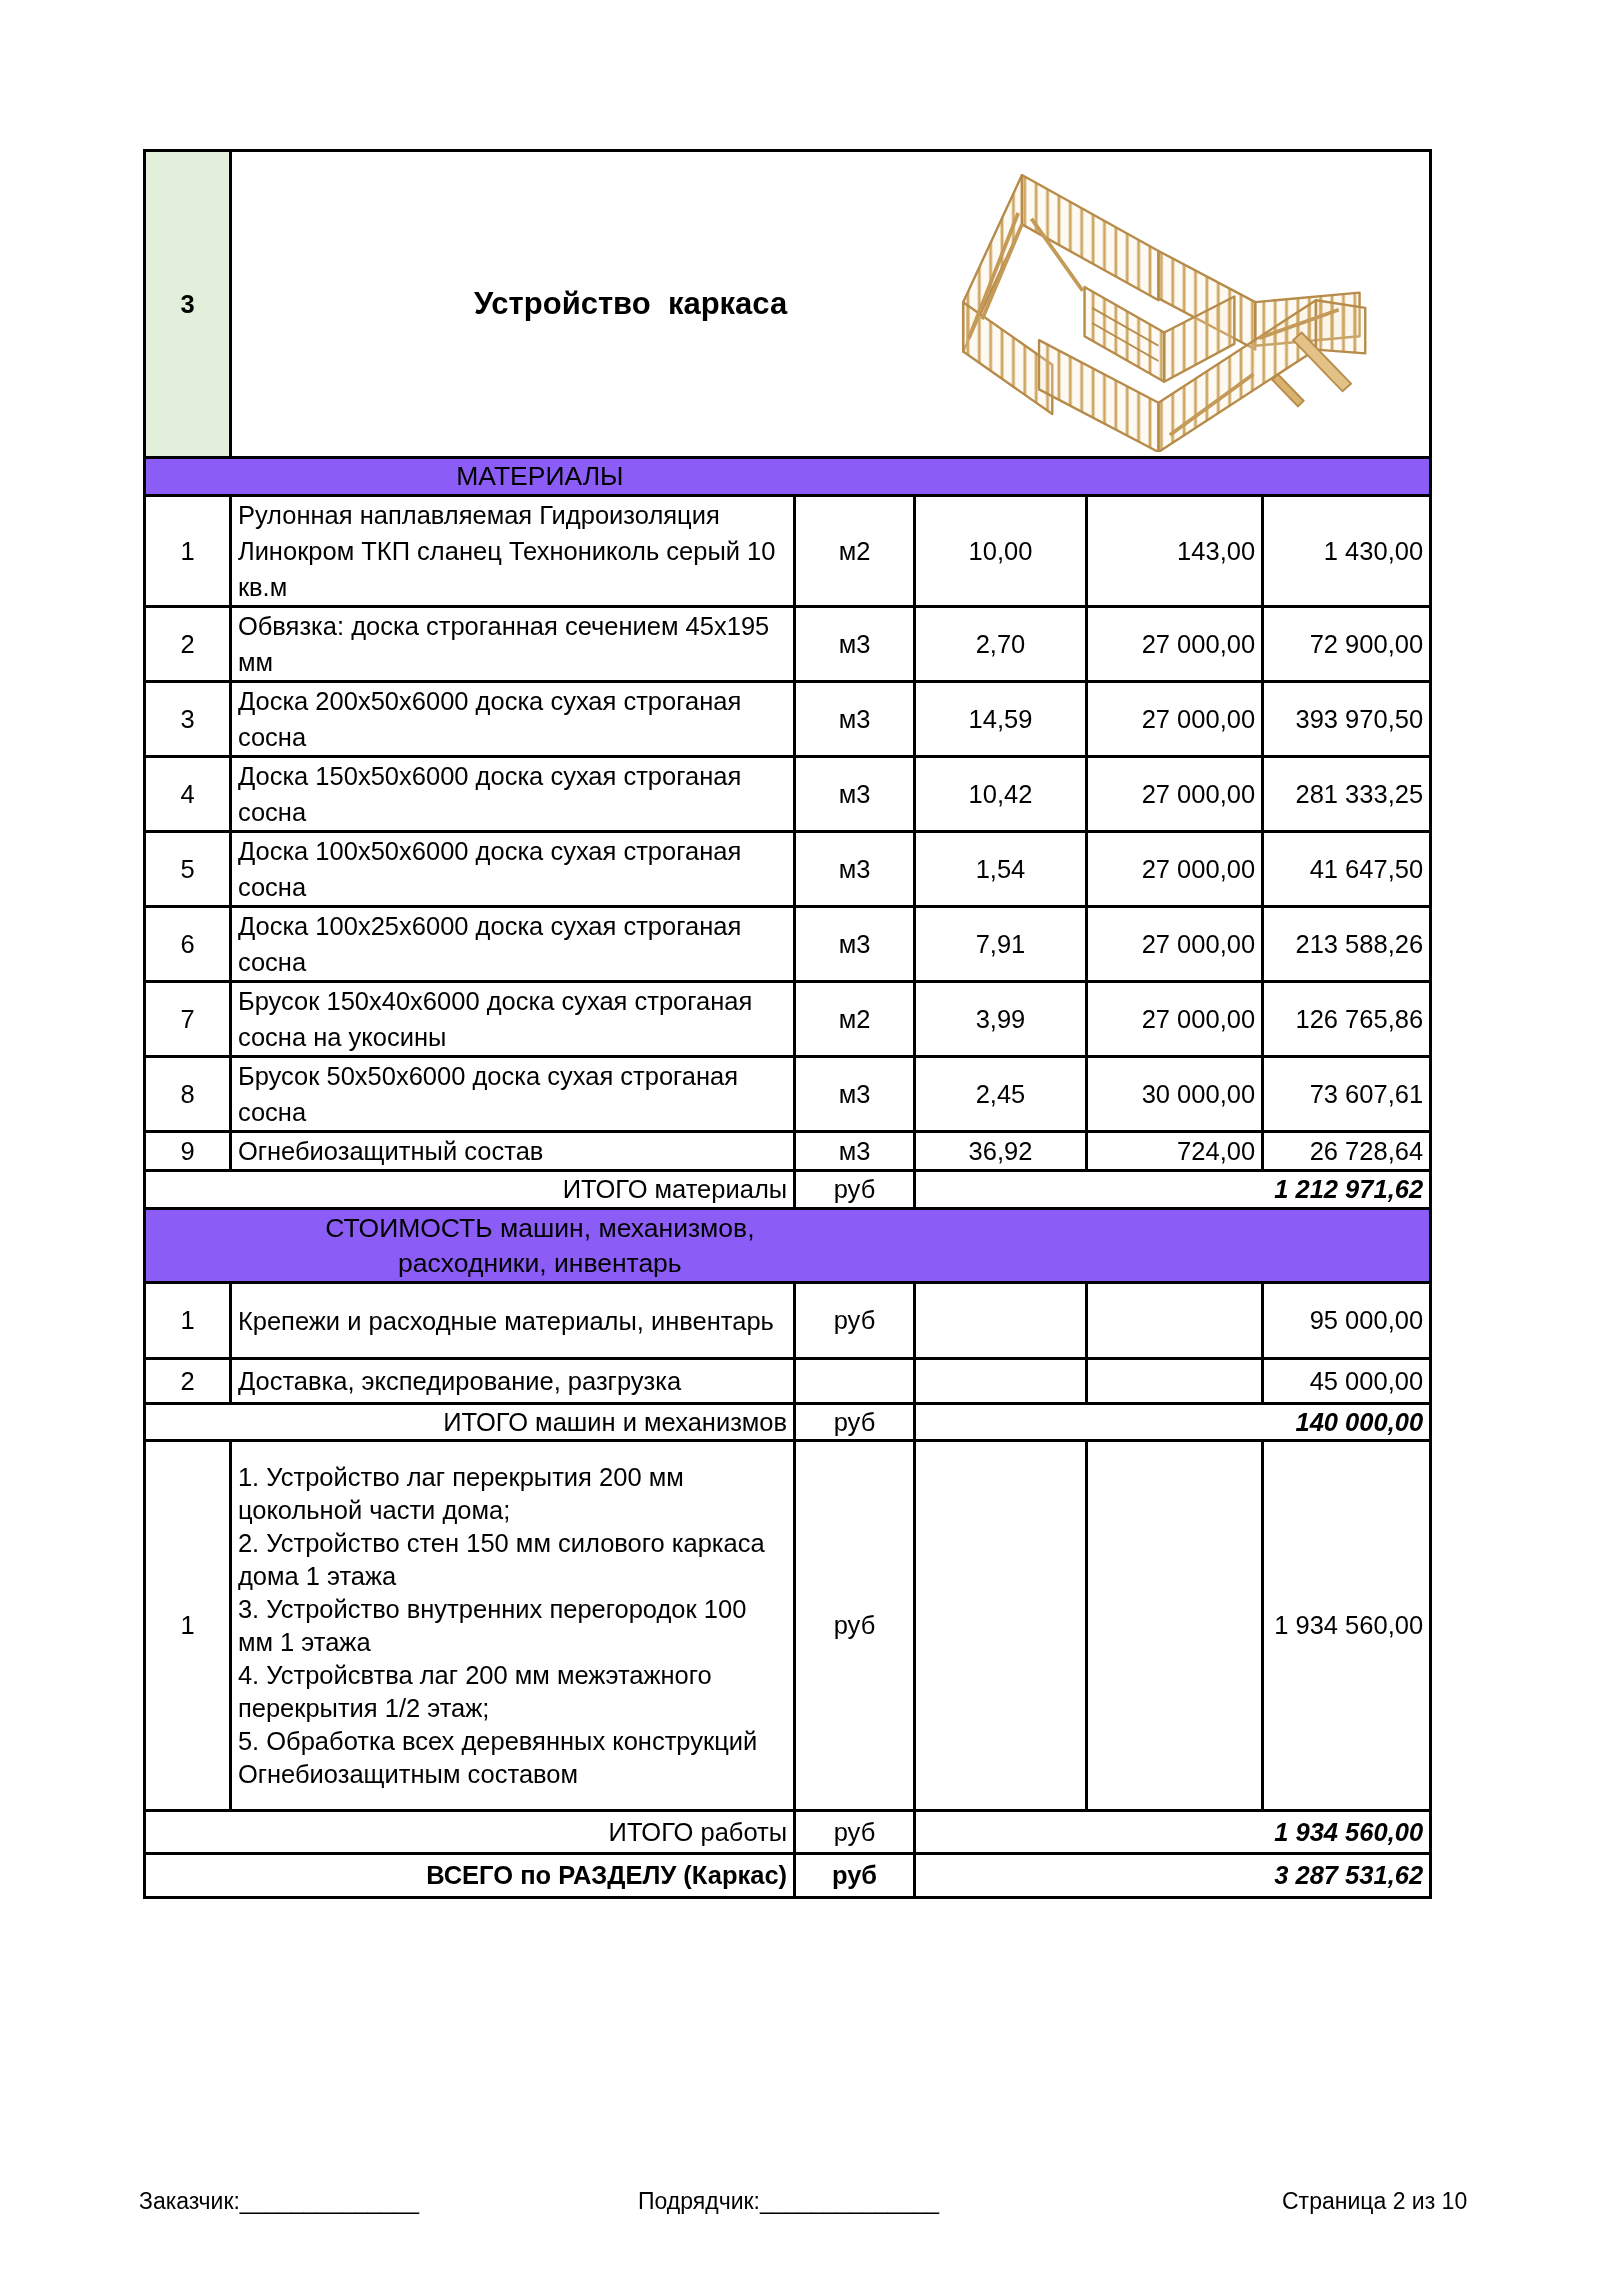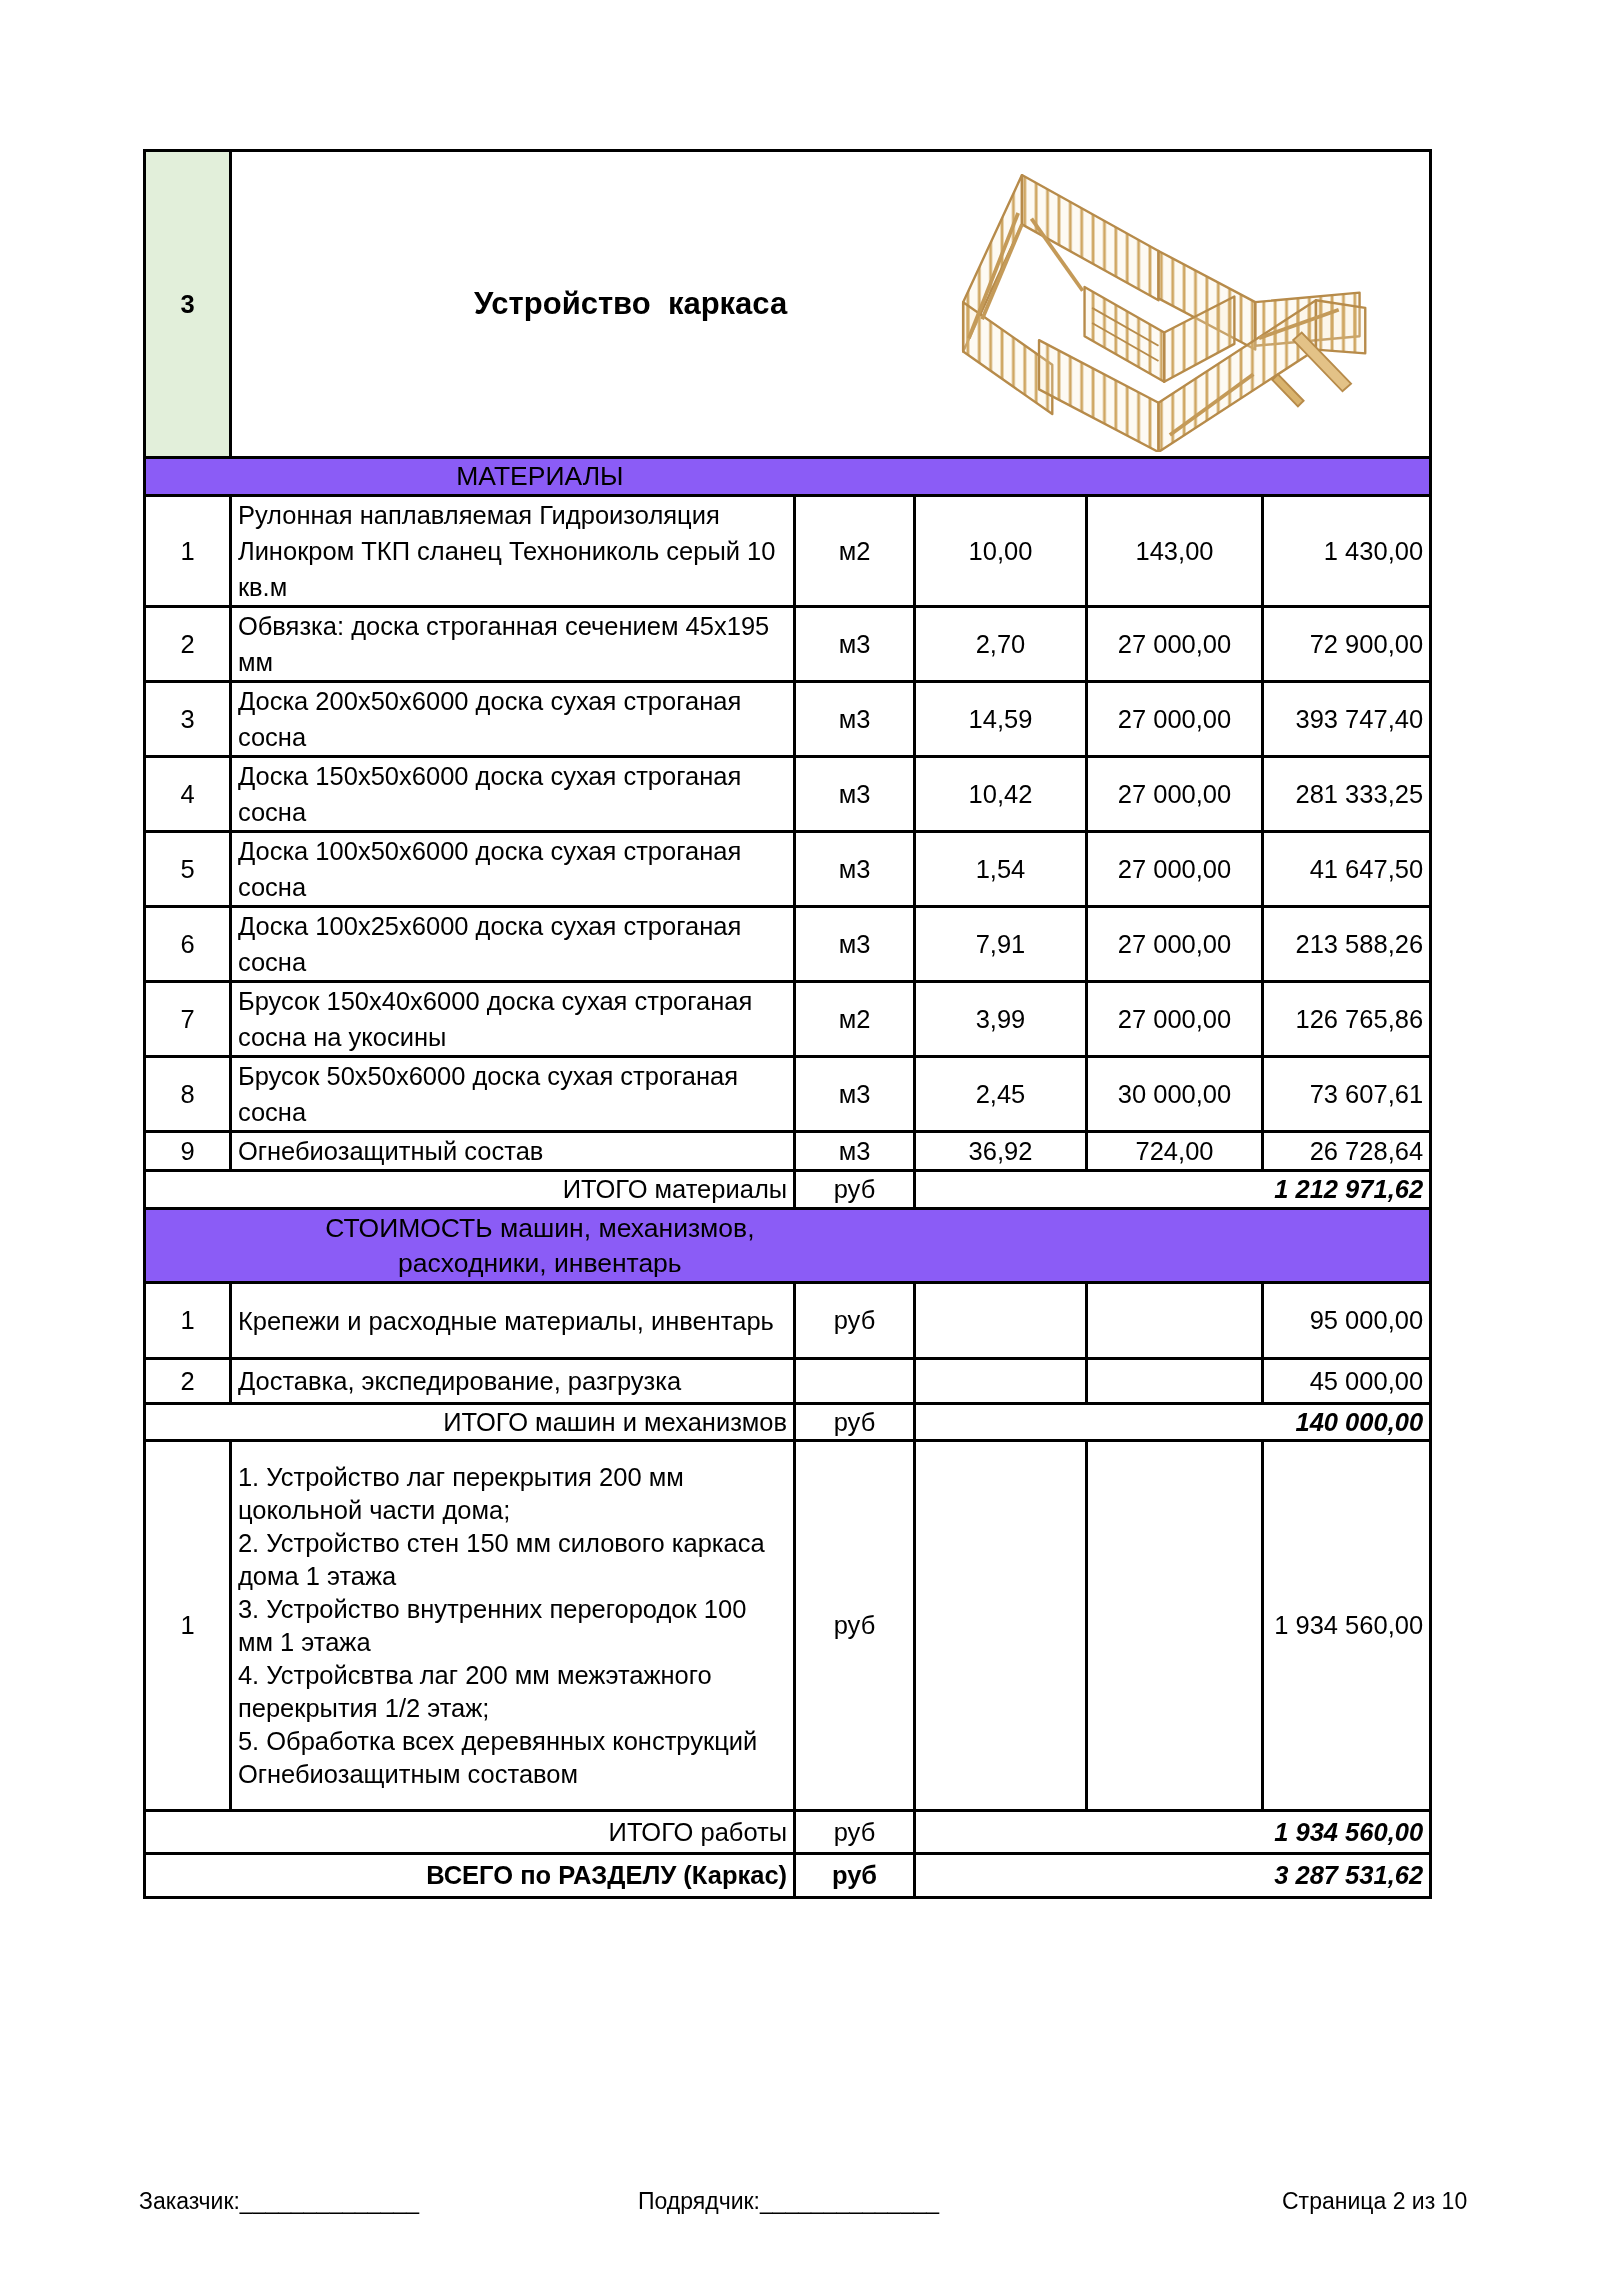--- a/index.html
+++ b/index.html
@@ -14,21 +14,21 @@
     border-collapse:collapse;table-layout:fixed;
   }
   table.est td{
     border:3.9px solid #000;padding:0 5.9px;vertical-align:middle;
     font-size:25.5px;overflow:hidden;
   }
   .c-num{text-align:center;padding:0;}
   .c-desc{text-align:left;line-height:36px;padding:2px 7.8px;}
   .c-unit{text-align:center;}
   .c-qty{text-align:center;}
-  .c-price{text-align:center;padding-right:9.8px;}
+  .c-price{text-align:right;padding-right:9.8px;}
   .c-total{text-align:right;padding-right:9.8px;}
 
   .banner-num{background:#e2efda;font-weight:bold;font-size:29px;}
   .banner-cell{position:relative;padding:16px !important;}
   .banner-title{
     position:absolute;left:242px;top:50%;transform:translateY(-50%);
     font-weight:bold;font-size:31px;white-space:pre;
   }
   .house{position:absolute;right:21.6px;top:5.9px;}
 
@@ -125,21 +125,21 @@
       <td class="c-qty">2,70</td>
       <td class="c-price">27 000,00</td>
       <td class="c-total">72 900,00</td>
     </tr>
     <tr style="height:75px">
       <td class="c-num">3</td>
       <td class="c-desc">Доска 200х50х6000 доска сухая строганая сосна</td>
       <td class="c-unit">м3</td>
       <td class="c-qty">14,59</td>
       <td class="c-price">27 000,00</td>
-      <td class="c-total">393 747,40</td>
+      <td class="c-total">393 970,50</td>
     </tr>
     <tr style="height:75px">
       <td class="c-num">4</td>
       <td class="c-desc">Доска 150х50х6000 доска сухая строганая сосна</td>
       <td class="c-unit">м3</td>
       <td class="c-qty">10,42</td>
       <td class="c-price">27 000,00</td>
       <td class="c-total">281 333,25</td>
     </tr>
     <tr style="height:75px">

